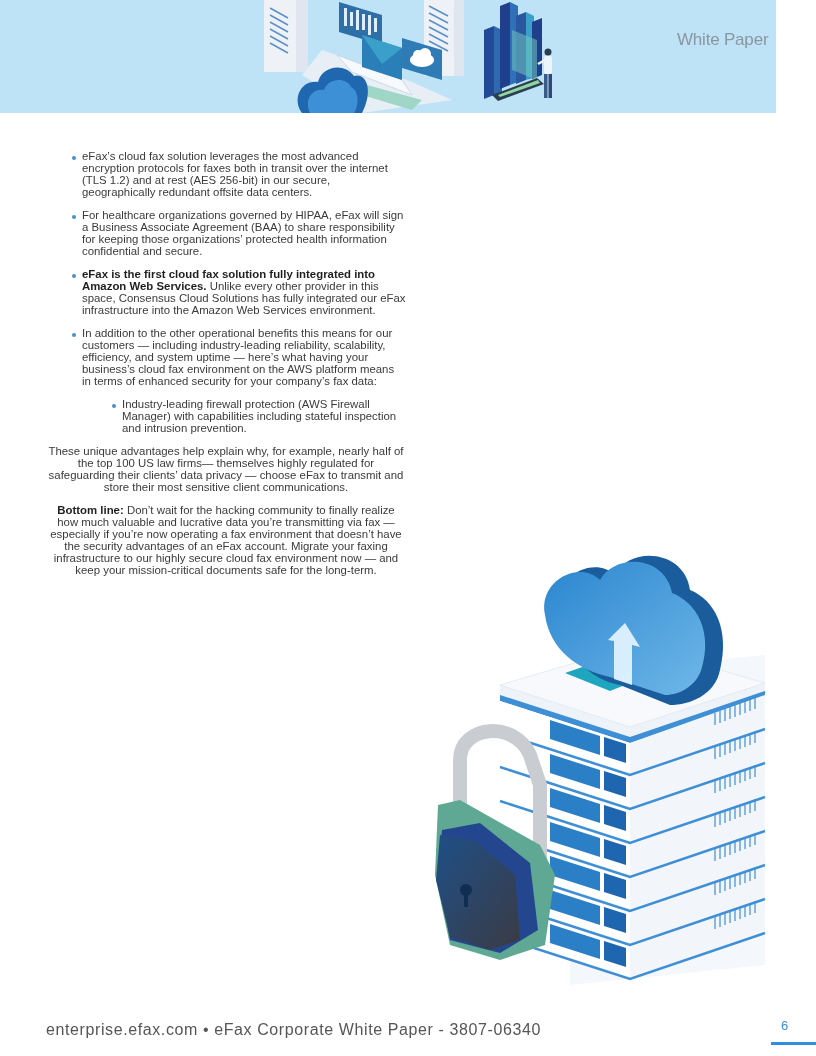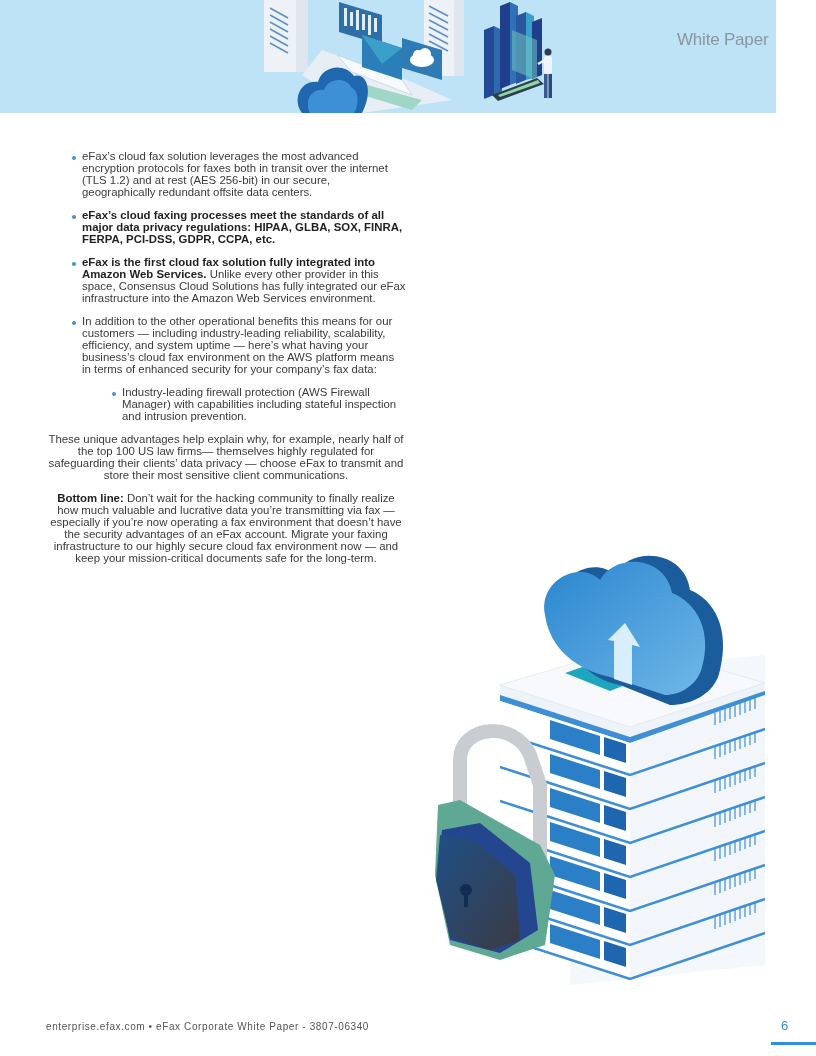--- a/index.html
+++ b/index.html
@@ -29,21 +29,21 @@
       width: 4px; height: 4px; border-radius: 50%; background: #4a90c8;
     }
     .bold { font-weight: 700; color: #1f1f1f; }
     .para { margin-bottom: 11px; text-align: center; }
     .additionally { margin: -2px 0 13px 0; }
 
     .illustration { position: absolute; left: 420px; top: 545px; width: 396px; height: 450px; }
 
     .footer-text {
       position: absolute; left: 46px; top: 1021px;
-      font-size: 10px; letter-spacing: 0.6px; color: #555555;
+      font-size: 16px; letter-spacing: 0.6px; color: #555555;
     }
     .page-number {
       position: absolute; left: 781px; top: 1018px;
       font-size: 13px; color: #3d8fd6;
     }
     .page-underline {
       position: absolute; left: 771px; top: 1042px; width: 45px; height: 3px; background: #2e8fe0;
     }
   </style>
 </head>
@@ -136,21 +136,21 @@
   </svg>
   <div class="header-title">White Paper</div>
 </div>
 
 <div class="content">
   <ul class="bullet-list level1">
     <li>
       <span>eFax’s cloud fax solution leverages the most advanced encryption protocols for faxes both in transit over the internet (TLS 1.2) and at rest (AES 256-bit) in our secure, geographically redundant offsite data centers.</span>
     </li>
     <li>
-      <span class="bold">eFax’s cloud faxing processes meet the standards of all major data privacy regulations: HIPAA, GLBA, SOX, FINRA, FERPA, PCI-DSS, GDPR, CCPA, etc.</span>
+      <span>For healthcare organizations governed by HIPAA, eFax will sign a Business Associate Agreement (BAA) to share responsibility for keeping those organizations’ protected health information confidential and secure.</span>
     </li>
   </ul>
 
 
   <ul class="bullet-list level1">
     <li>
       <span class="bold">eFax is the first cloud fax solution fully integrated into Amazon Web Services.</span><span> Unlike every other provider in this space, Consensus Cloud Solutions has fully integrated our eFax infrastructure into the Amazon Web Services environment.</span>
     </li>
     <li>
       <span>In addition to the other operational benefits this means for our customers — including industry-leading reliability, scalability, efficiency, and system uptime — here’s what having your business’s cloud fax environment on the AWS platform means in terms of enhanced security for your company’s fax data:</span>

